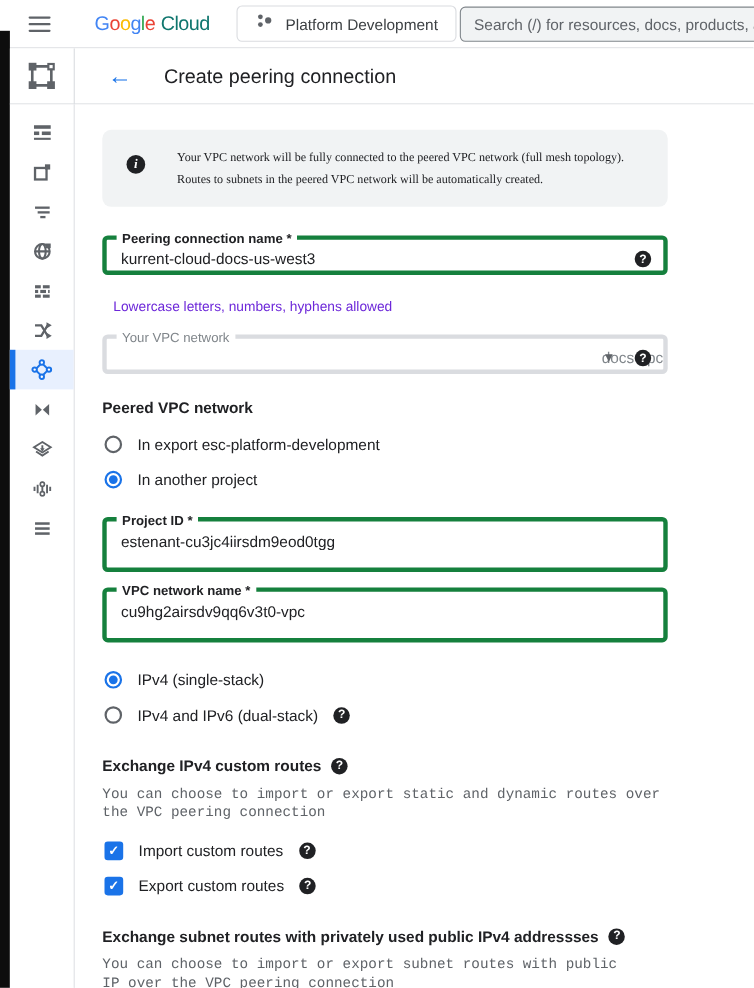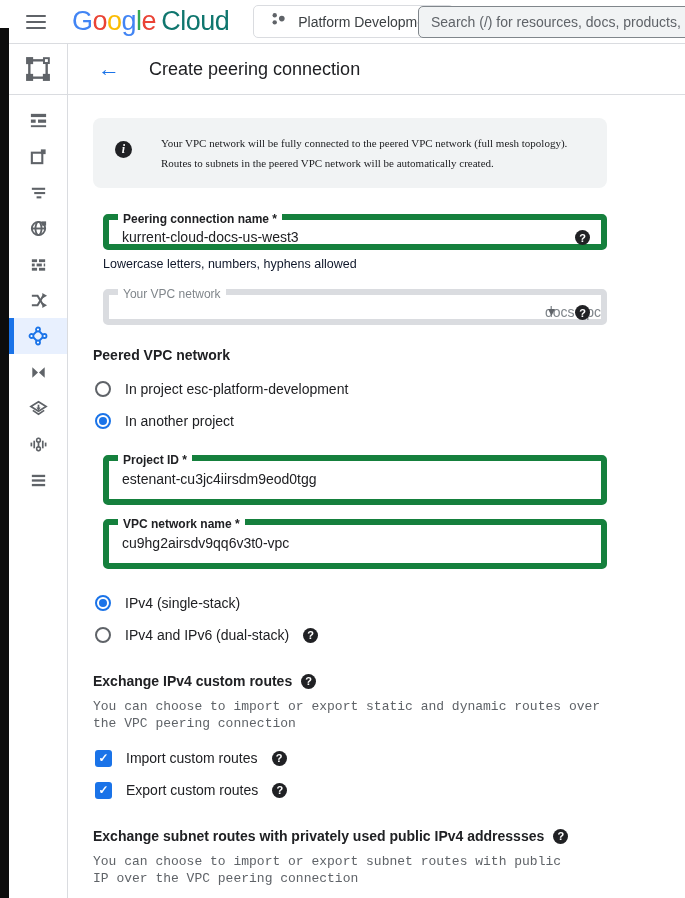--- a/index.html
+++ b/index.html
@@ -5,21 +5,21 @@
   * { margin:0; padding:0; box-sizing:border-box; }
   html,body { width:685px; height:898px; overflow:hidden; background:#fff;
     font-family:"Liberation Sans", sans-serif; color:#202124; }
 
   
   .topbar { position:absolute; left:0; top:0; width:685px; height:44px; background:#fff;
     border-bottom:1px solid #dadce0; display:flex; align-items:center; }
   .hamburger { margin-left:26px; width:20px; height:14px; display:flex; flex-direction:column;
     justify-content:space-between; cursor:pointer; }
   .hamburger span { height:2px; background:#5f6368; border-radius:1px; }
-  .logo { margin-left:26px; font-size:27px; letter-spacing:-.5px; display:flex; align-items:center; }
+  .logo { margin-left:40px; font-size:18px; letter-spacing:-.5px; display:flex; align-items:center; }
   .logo .cloud { color:#0f766e; margin-left:5px; }
   .lg0,.lg3 { color:#4285F4; } .lg1,.lg5 { color:#EA4335; } .lg2 { color:#FBBC04; } .lg4 { color:#34A853; }
   .projpick { margin-left:24px; height:33px; border:1px solid #dadce0; border-radius:5px;
     display:flex; align-items:center; padding:0 16px; gap:11px; cursor:pointer; background:#fff; }
   .projpick .ptext { font-size:14px; color:#3c4043; }
   .searchbox { position:absolute; left:418px; top:6px; width:300px; height:32px;
     background:#f1f3f4; border:1px solid #80868b; border-radius:5px; display:flex; align-items:center; }
   .searchbox input { border:none; outline:none; background:transparent; width:100%;
     font-size:14px; color:#5f6368; padding:0 12px; font-family:"Liberation Sans",sans-serif; }
   .searchbox input::placeholder { color:#5f6368; opacity:1; }
@@ -49,36 +49,36 @@
     padding-left:25px; }
   .inner { width:514px; }
 
   .banner { margin-top:23px; background:#f1f3f4; border-radius:8px;
     padding:15px 30px 15px 22px; display:flex; gap:29px; }
   .info-ic { flex:none; width:17px; height:17px; border-radius:50%; background:#202124; color:#fff;
     font-size:12px; font-weight:bold; display:flex; align-items:center; justify-content:center;
     font-family:"Liberation Serif",serif; font-style:italic; margin-top:8px; }
   .banner .btext { font-size:11px; line-height:20px; color:#202124;font-family:Liberation Serif, serif; }
 
-  .field { position:relative; border:6px solid #15803d; border-radius:5px; height:36px; background:#fff;margin-left:10px; }
+  .field { position:relative; border:4px solid #15803d; border-radius:5px; height:36px; background:#fff; }
   .field .flabel { position:absolute; top:-8px; left:9px; background:#fff; padding:0 5px;
     font-size:12px; font-weight:bold; color:#202124; white-space:nowrap; }
   .field input.fvalue { border:none; outline:none; width:calc(100% - 40px); height:34px;
     padding-left:13px; font-size:14px; color:#202124; background:transparent;
     font-family:"Liberation Sans",sans-serif; }
   .field .qmark { position:absolute; right:11px; top:10px; }
   .field.disabled { border-color:#dadce0; }
   .field.disabled .flabel { color:#80868b; font-weight:normal; }
   .field.disabled .fvalue { color:#80868b; font-size:14px; line-height:34px; padding-left:13px; }
   .field .caret { position:absolute; right:46px; top:8px; color:#5f6368; font-size:14px; cursor:pointer; }
 
   .qmark { width:15px; height:15px; border-radius:50%; background:#202124; color:#fff;
     font-size:11px; font-weight:bold; display:inline-flex; align-items:center; justify-content:center;
     flex:none; cursor:pointer; }
-  .helper { margin-top:7px; font-size:12.5px; color:#0f172a; padding-left:10px; }
+  .helper { margin-top:22px; font-size:12.5px; color:#6d28d9; padding-left:10px; }
 
   .sectitle { font-size:14px; font-weight:bold; color:#202124; display:flex; align-items:center; gap:9px; }
   .descr { font-size:13px; color:#5f6368; line-height:17px; margin-top:9px;font-family:Liberation Mono, monospace; }
 
   .row { display:flex; align-items:center; gap:14px; height:24px; margin-top:8px; padding-left:2px; }
   .rlabel { font-size:14px; color:#202124; }
   .radio { flex:none; width:16px; height:16px; border:2px solid #5f6368; border-radius:50%; position:relative;
     cursor:pointer; background:#fff; }
   .radio.sel { border-color:#1a73e8; }
   .radio.sel::after { content:""; position:absolute; left:2px; top:2px; width:8px; height:8px;
@@ -269,21 +269,21 @@
       <div class="fvalue">docs-vpc</div>
       <span class="caret">▾</span>
       <span class="qmark">?</span>
     </div>
 
     <div class="sectitle mt22">
       <span>Peered VPC network</span>
     </div>
     <div class="row mt14">
       <span class="radio"></span>
-      <span class="rlabel">In project esc-platform-development</span>
+      <span class="rlabel">In export esc-platform-development</span>
     </div>
     <div class="row">
       <span class="radio sel"></span>
       <span class="rlabel">In another project</span>
     </div>
 
     <div class="field h38 mt22">
       <span class="flabel">Project ID *</span>
       <input class="fvalue" value="estenant-cu3jc4iirsdm9eod0tgg" style="">
     </div>

